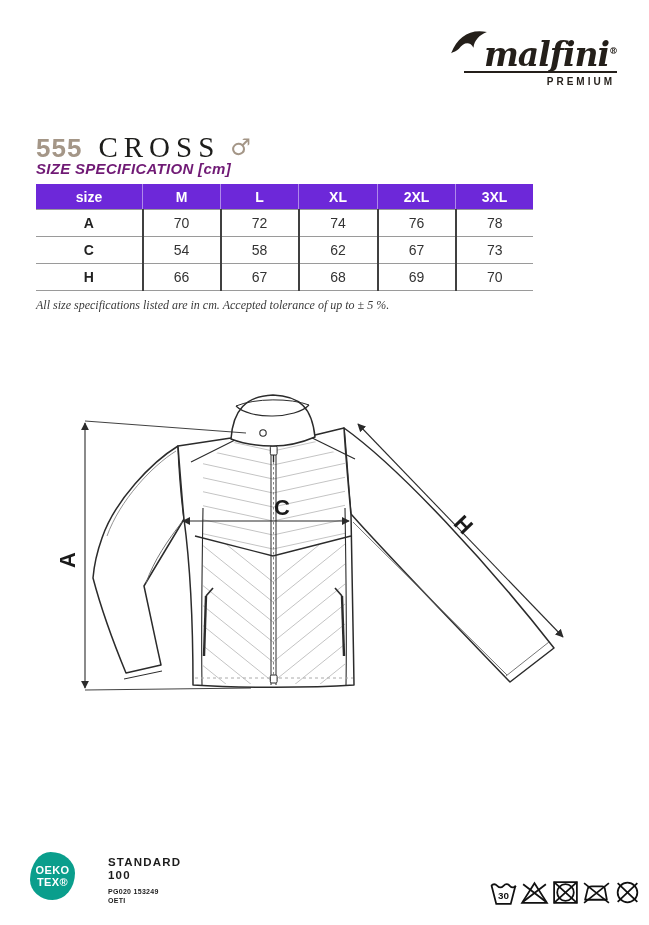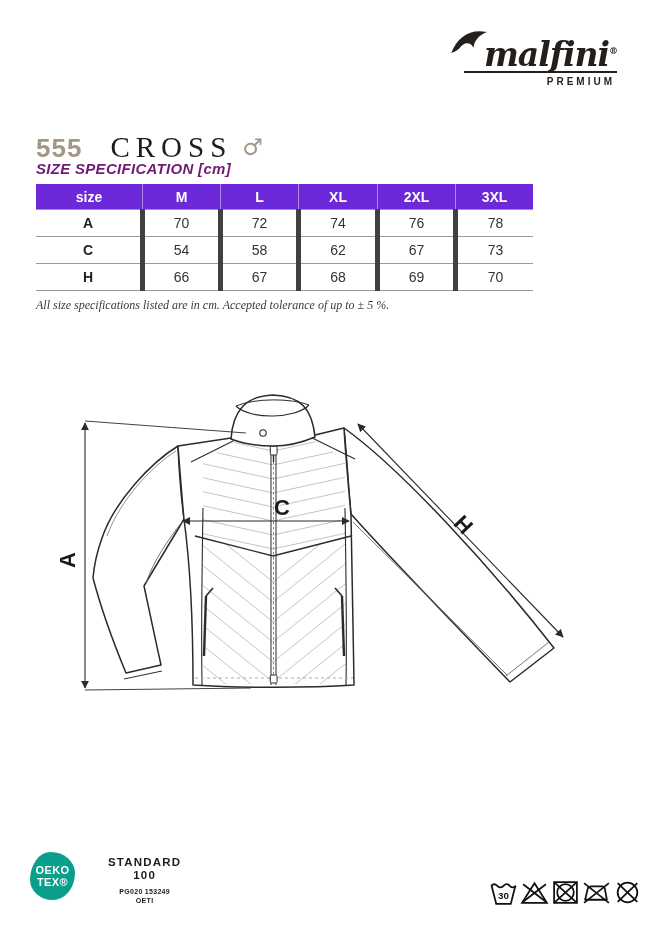--- a/index.html
+++ b/index.html
@@ -14,46 +14,46 @@
   .script{
     font-family:"DejaVu Serif",serif;font-style:italic;font-weight:700;
     font-size:33px;line-height:30px;color:#241f1a;letter-spacing:-1px;
   }
   .reg{font-size:9px;vertical-align:super;font-style:normal;}
   .logo-rule{border-bottom:2px solid #241f1a;margin-top:1px;margin-left:22px;}
   .premium{font-size:10px;font-weight:bold;letter-spacing:3px;color:#241f1a;margin-top:3px;padding-right:2px;}
   
   .title{position:absolute;left:36px;top:110px;display:flex;align-items:baseline;}
   .code{font-size:26px;font-weight:bold;color:#a49687;letter-spacing:1px;margin-top:23px;}
-  .pname{font-family:"Liberation Serif",serif;font-size:29px;color:#1d1d1b;letter-spacing:6px;margin-left:28px;}
+  .pname{font-family:"Liberation Serif",serif;font-size:29px;color:#1d1d1b;letter-spacing:6px;margin-left:16px;}
   .gender{font-family:"DejaVu Sans",sans-serif;font-size:23px;color:#a49687;margin-left:10px;position:relative;top:-2px;}
   
   .spec{position:absolute;left:36px;top:160px;width:492px;}
   .spec-heading{font-size:15px;font-weight:bold;color:#701a75;letter-spacing:.3px;margin-bottom:7px;font-style:italic;}
   table.sizes{border-collapse:collapse;table-layout:fixed;width:492px;font-size:14px;}
   table.sizes th,table.sizes td{text-align:center;padding:0;}
   thead th{background:#6d28d9;color:#fff;height:25px;font-weight:bold;border-left:1px solid rgba(255,255,255,.45);}
   thead th:first-child{border-left:none;}
-  tbody td{height:26px;color:#333;border-top:1px solid #9a9a9a;border-left:5px solid #404040;}
+  tbody td{height:26px;color:#333;border-top:1px solid #9a9a9a;border-left:2px solid #404040;}
   tbody td:first-child{border-left:none;font-weight:bold;color:#222;}
   tbody tr:last-child td{border-bottom:1px solid #9a9a9a;}
   .col-size{width:106px;} .col-m{width:77px;} .col-l{width:77px;}
   .col-xl{width:78px;} .col-2xl{width:77px;} .col-3xl{width:77px;}
   .note{font-family:"Liberation Serif",serif;font-style:italic;font-size:12px;color:#3a3a3a;margin-top:7px;}
   
   .diagram{position:absolute;left:60px;top:388px;}
   
   .oeko{position:absolute;left:30px;top:852px;display:flex;align-items:flex-start;gap:24px;}
   .oeko-shape{
     width:45px;height:48px;background:#0a9e8c;color:#fff;
     border-radius:46% 54% 50% 50% / 58% 44% 56% 42%;
     display:flex;flex-direction:column;align-items:center;justify-content:center;
     font-weight:bold;font-size:11px;line-height:12px;letter-spacing:.4px;
   }
-  .oeko-text{margin-left:9px;text-align:center;color:#1c1c1c;padding-top:4px;}
+  .oeko-text{margin-left:9px;text-align:left;color:#1c1c1c;padding-top:4px;}
   .oeko-std{font-size:11.5px;font-weight:bold;letter-spacing:1.2px;line-height:13px;}
   .oeko-code{font-size:7px;font-weight:bold;line-height:9px;margin-top:5px;letter-spacing:.3px;}
   
   .care{position:absolute;left:489px;top:879px;display:flex;gap:2px;}
   .care svg{display:block;}
 </style>
 </head>
 <body>
 
 <div class="logo">

